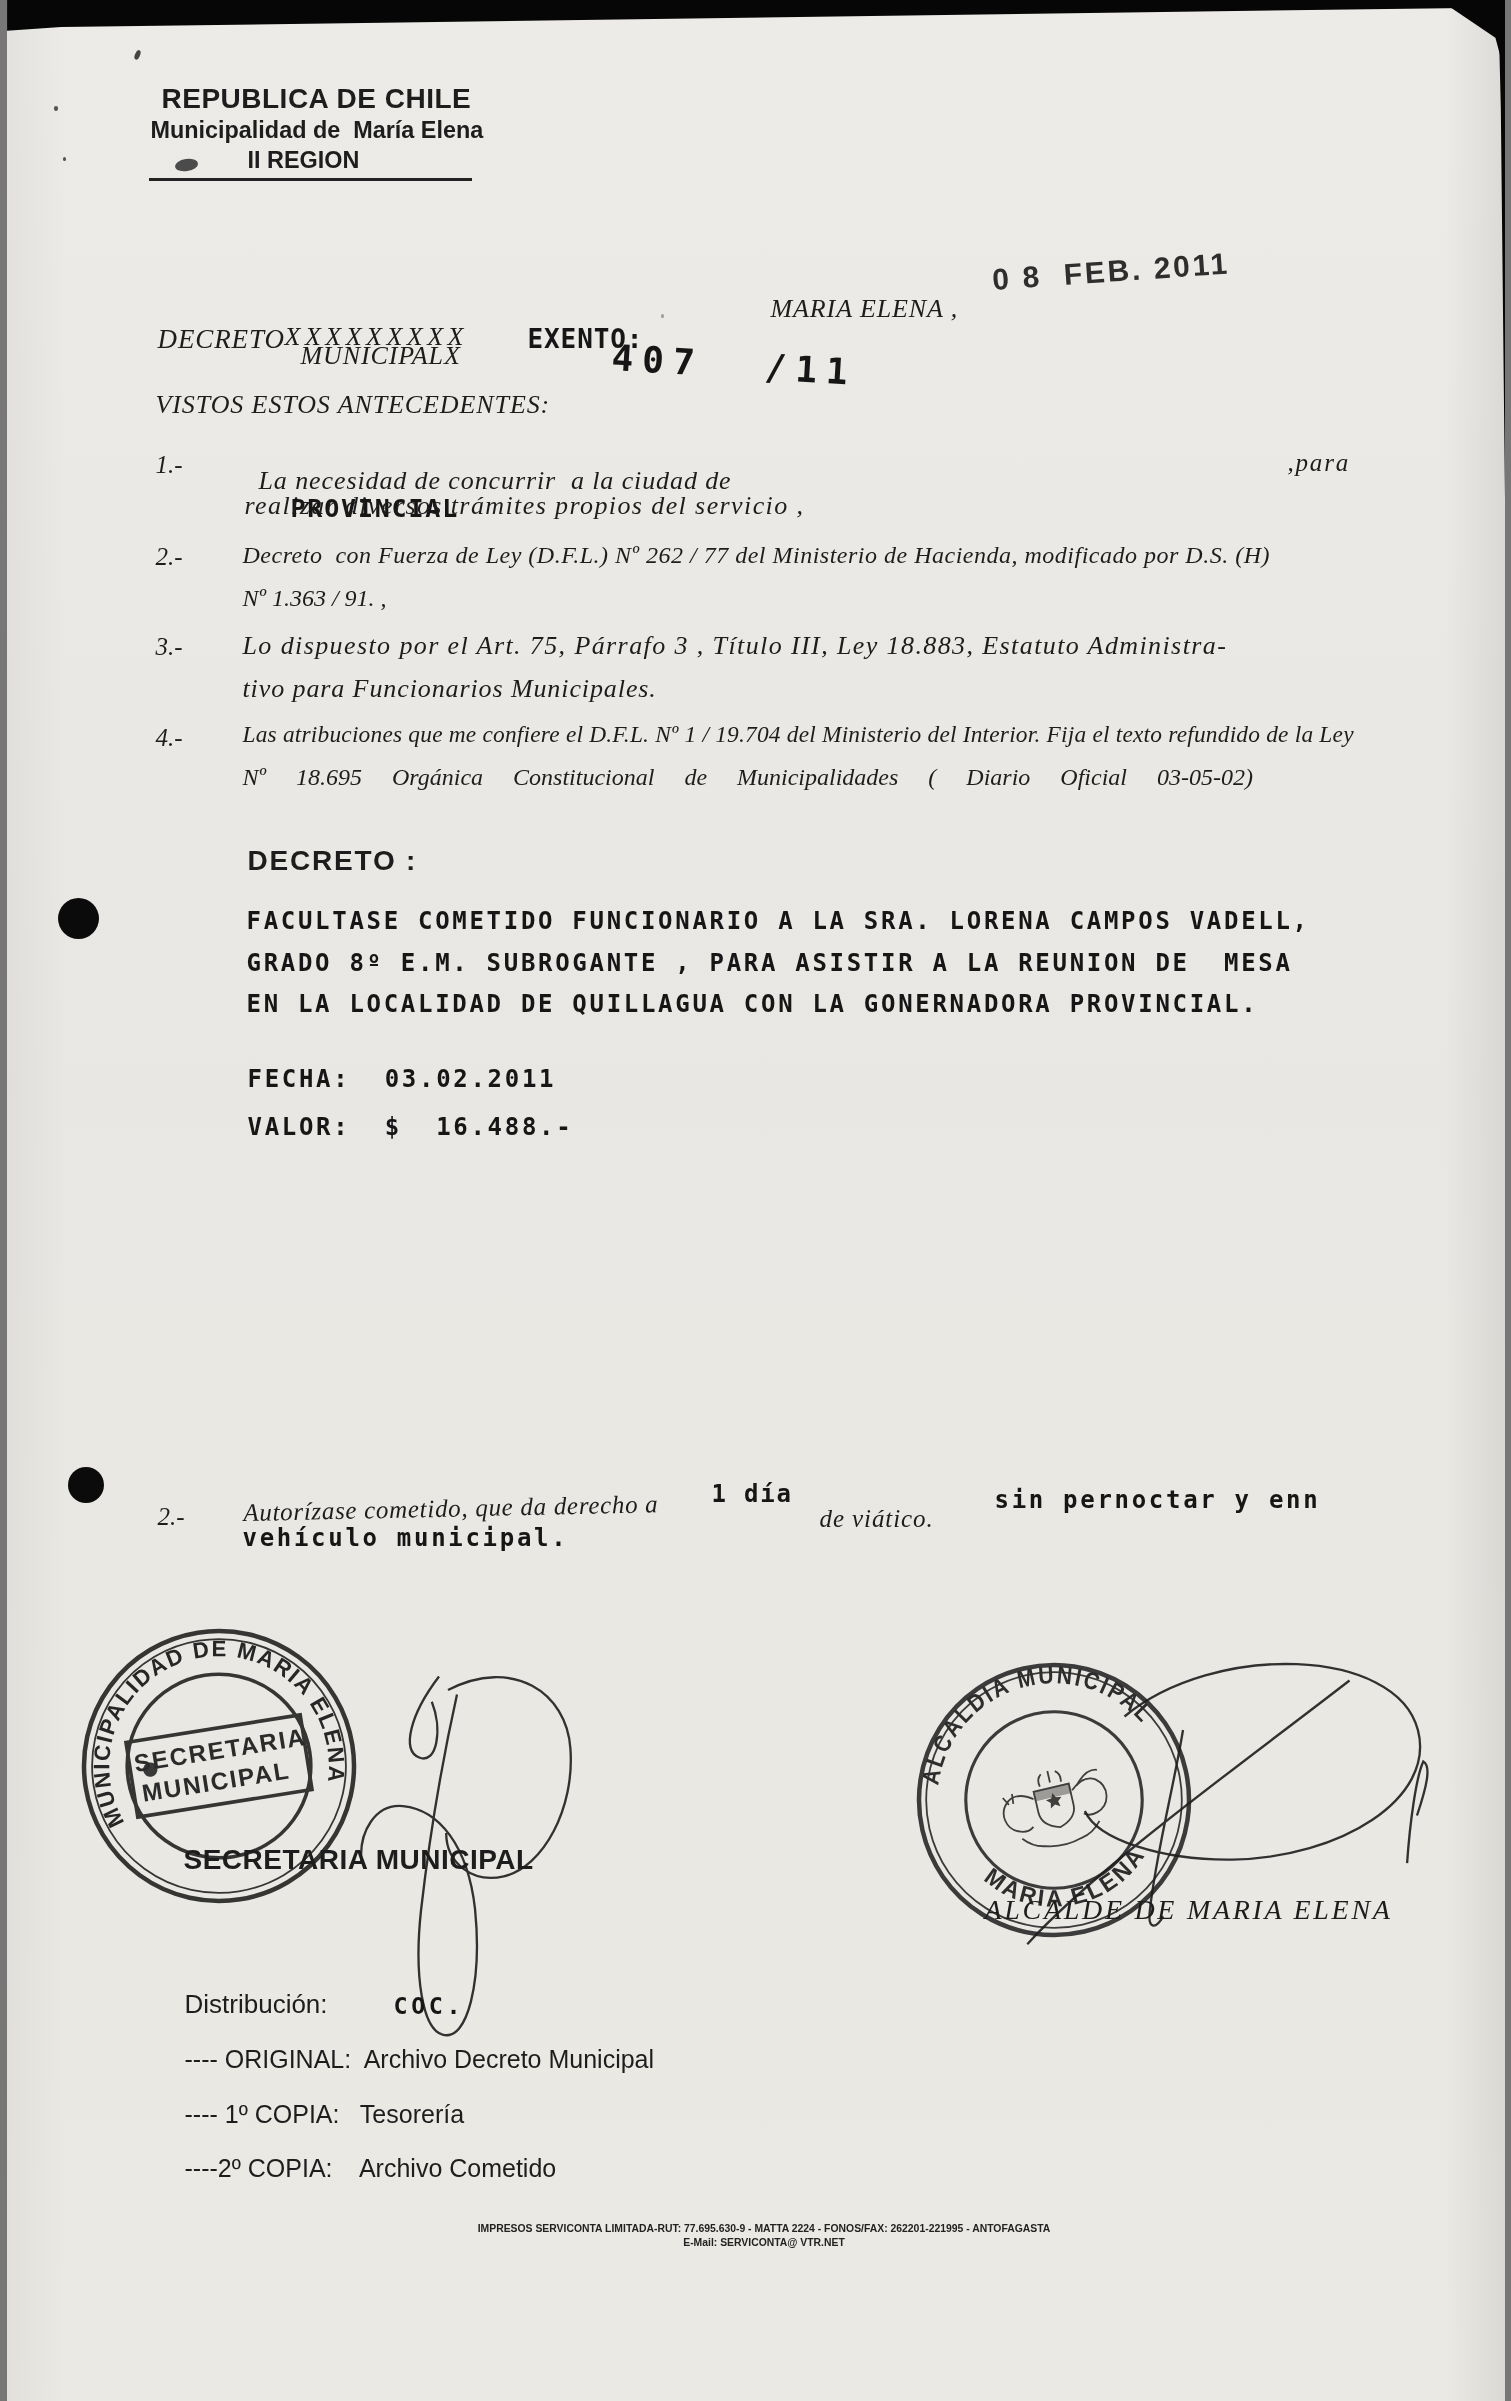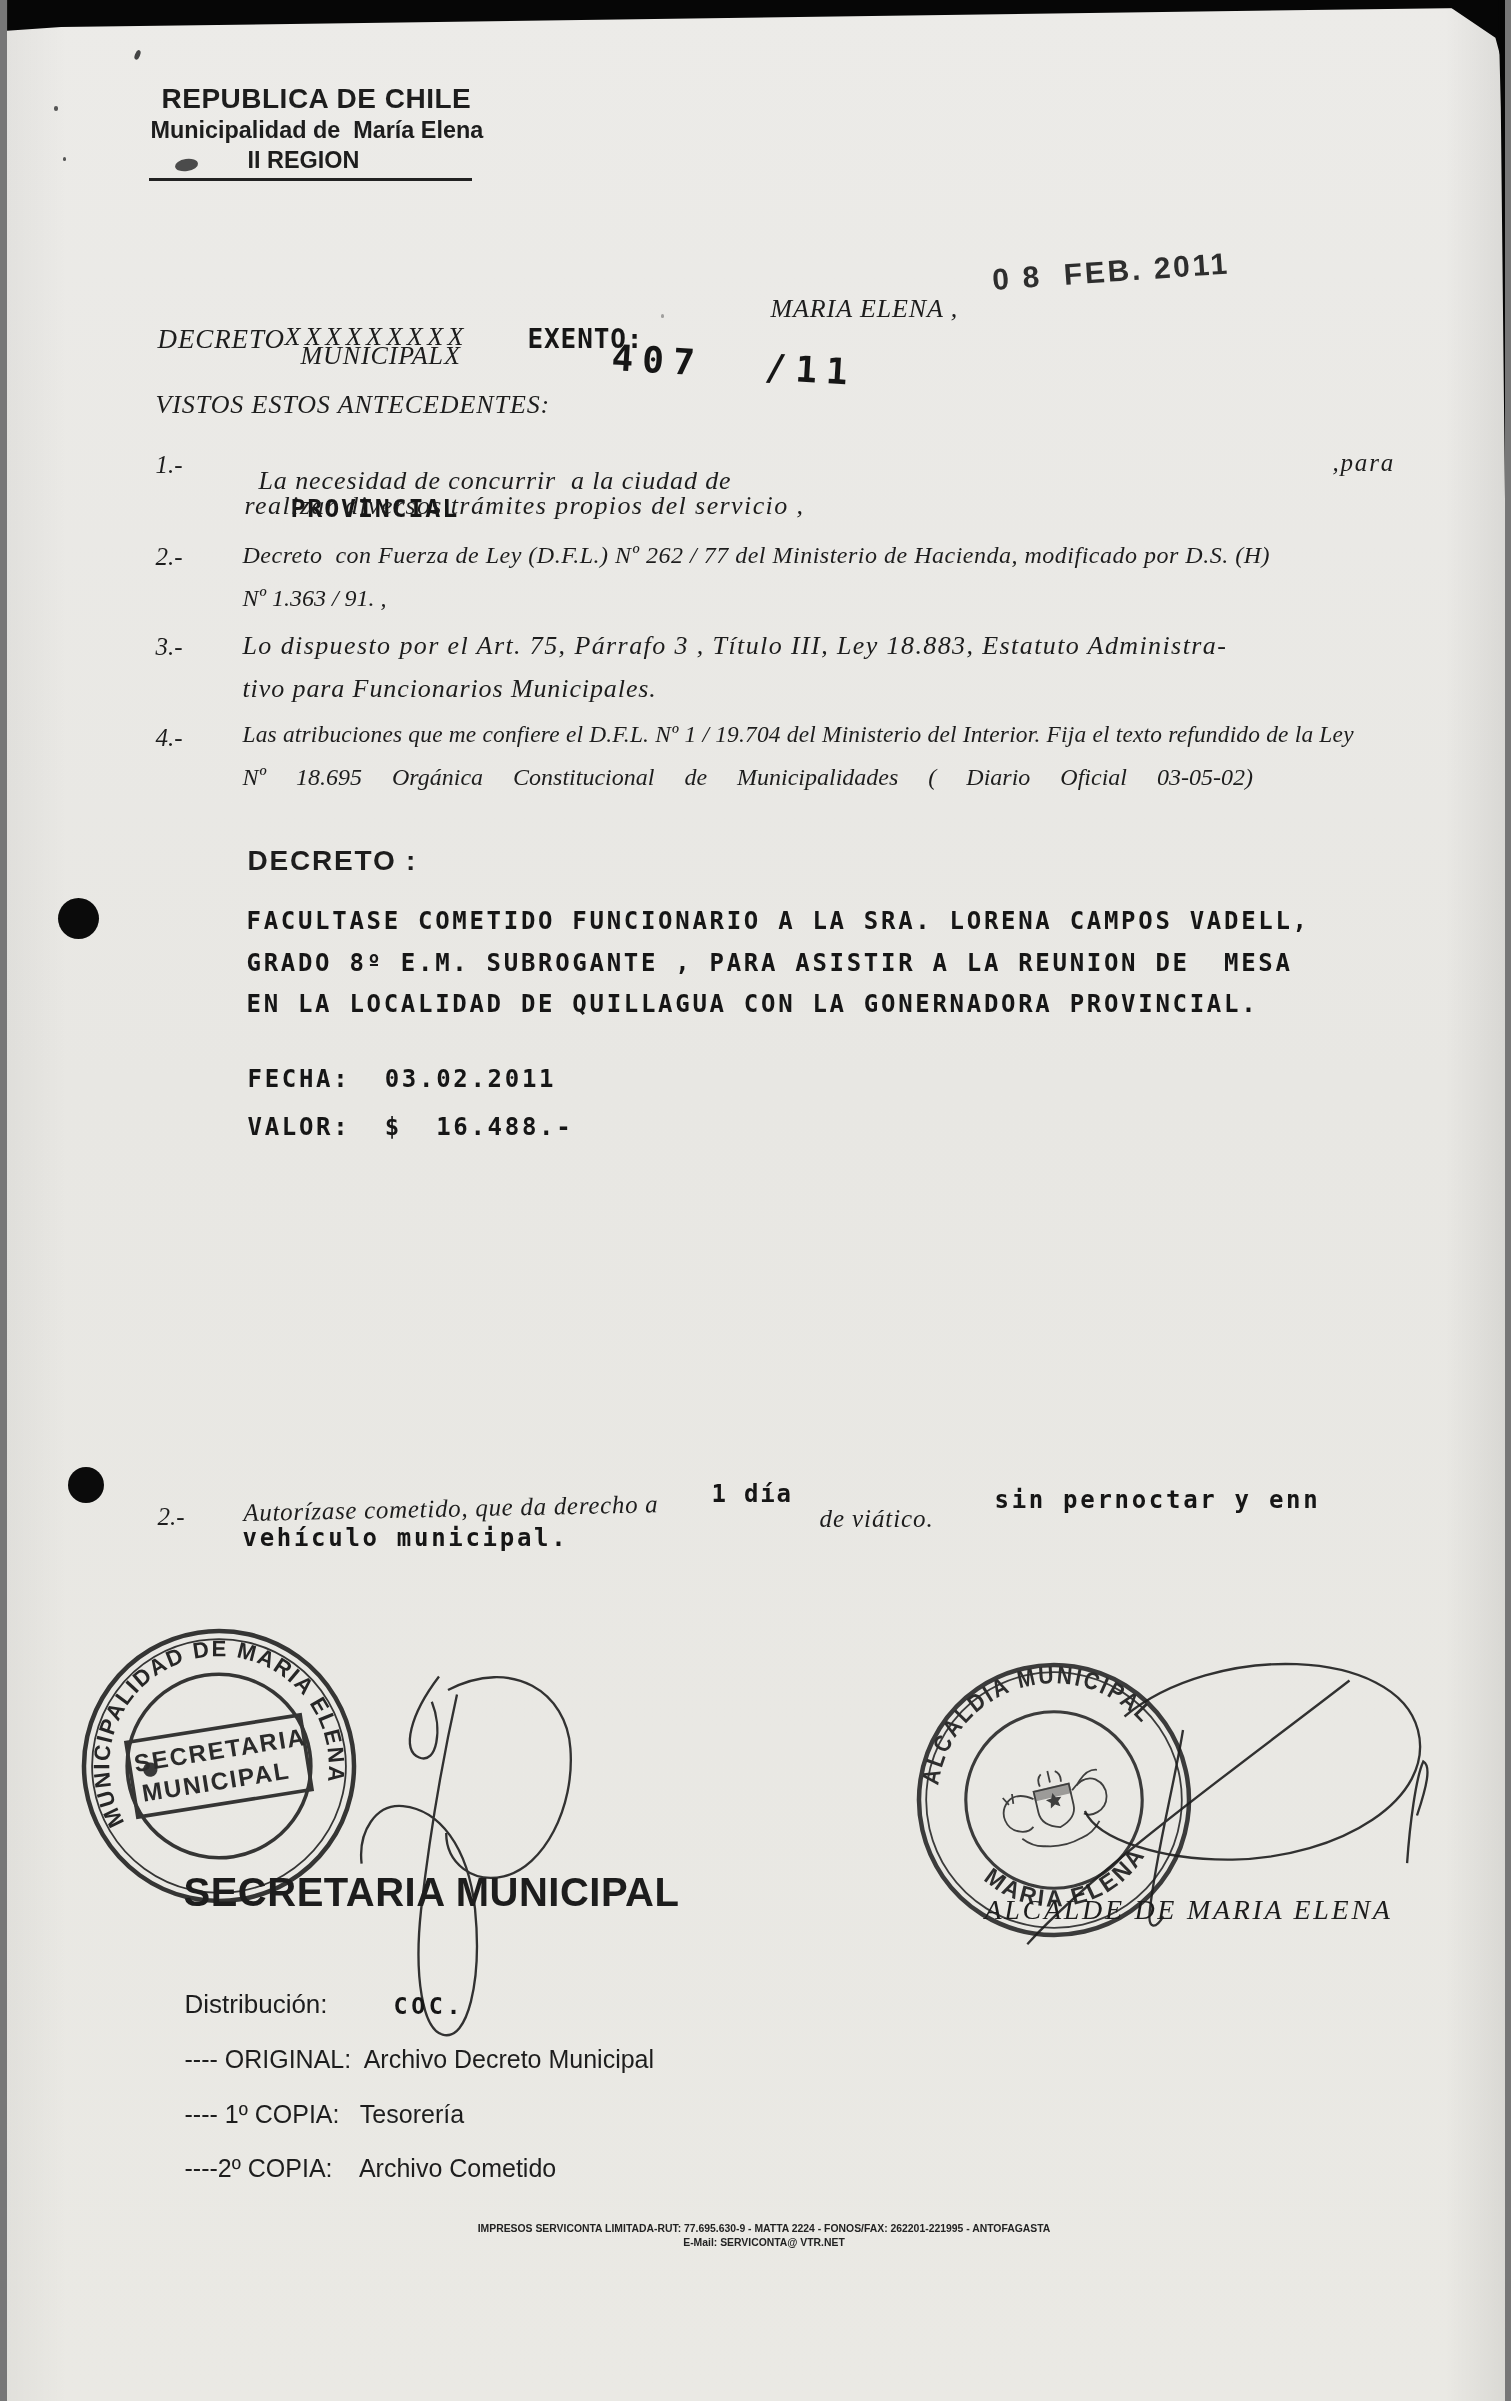--- a/index.html
+++ b/index.html
@@ -58,21 +58,21 @@
   <div class="t mono" style="left:521px;top:325px;font-size:26px;letter-spacing:0.9px;">EXENTO:</div>
   <div class="t mono" style="left:606px;top:337px;font-size:36px;letter-spacing:9px;transform:rotate(3.5deg);transform-origin:left top;">407  /11</div>
 
   <div class="t serif" style="left:149px;top:390px;font-size:26px;letter-spacing:0.9px;">VISTOS ESTOS ANTECEDENTES:</div>
 
   <div class="t serif" style="left:149px;top:451px;font-size:25px;">1.-</div>
   <div class="t" style="left:236px;top:449px;">
     <span class="serif" style="font-size:26px;letter-spacing:0.9px;white-space:pre;">La necesidad de concurrir  a la ciudad de</span>
     <span class="mono" style="font-size:25px;letter-spacing:1.8px;margin-left:32px;">PROVINCIAL</span>
   </div>
-  <div class="t serif" style="left:1326px;top:449px;font-size:25px;letter-spacing:1.8px;">,para</div>
+  <div class="t serif" style="left:1281px;top:449px;font-size:25px;letter-spacing:1.8px;">,para</div>
   <div class="t serif" style="left:238px;top:491px;font-size:26px;letter-spacing:1.4px;">realizar diversos trámites propios del servicio ,</div>
 
   <div class="t serif" style="left:149px;top:543px;font-size:25px;">2.-</div>
   <div class="t serif" style="left:236px;top:542px;font-size:24px;letter-spacing:0.5px;">Decreto  con Fuerza de Ley (D.F.L.) Nº 262 / 77 del Ministerio de Hacienda, modificado por D.S. (H)</div>
   <div class="t serif" style="left:236px;top:585px;font-size:24px;">Nº 1.363 / 91. ,</div>
 
   <div class="t serif" style="left:149px;top:633px;font-size:25px;">3.-</div>
   <div class="t serif" style="left:236px;top:631px;font-size:26px;letter-spacing:1.4px;">Lo dispuesto por el Art. 75, Párrafo 3 , Título III, Ley 18.883, Estatuto Administra-</div>
   <div class="t serif" style="left:236px;top:674px;font-size:26px;letter-spacing:0.9px;">tivo para Funcionarios Municipales.</div>
 
@@ -114,21 +114,21 @@
   </svg>
 
   <svg style="left:297px;top:1640px;" width="324" height="451" viewBox="0 0 360 500">
     <g stroke="#1e1e1e" stroke-width="2.6" fill="none" opacity="0.9">
       <path d="M150 40 C118 82 108 122 128 130 C148 138 154 98 142 68"></path>
       <path d="M160 55 C232 18 292 58 296 120 C301 186 266 252 222 262 C188 270 158 248 158 214"></path>
       <path d="M170 60 C150 150 138 230 130 300 C122 374 132 432 154 438 C182 446 198 378 190 298 C182 228 150 188 110 184 C80 181 60 212 64 248"></path>
     </g>
   </svg>
 
-  <div class="t sans bold" style="left:177px;top:1844px;font-size:40px;letter-spacing:0.5px;margin-top:25px;">SECRETARIA MUNICIPAL</div>
+  <div class="t sans bold" style="left:177px;top:1844px;font-size:28px;letter-spacing:0.5px;">SECRETARIA MUNICIPAL</div>
 
   <svg style="left:903px;top:1656px;transform:rotate(-13deg);" width="288" height="288" viewBox="-160 -160 320 320">
     <defs>
       <path id="rsTop" d="M -121.8 -44.3 A 129.6 129.6 0 0 1 121.8 -44.3" fill="none"></path>
       <path id="rsBot" d="M -96.7 68 A 118 118 0 0 0 96.7 68" fill="none"></path>
     </defs>
     <g stroke="#2d2d2d" fill="none" opacity="0.92">
       <circle cx="0" cy="0" r="150" stroke-width="5"></circle>
       <circle cx="0" cy="0" r="142" stroke-width="2"></circle>
       <circle cx="0" cy="0" r="98" stroke-width="3.5"></circle>

